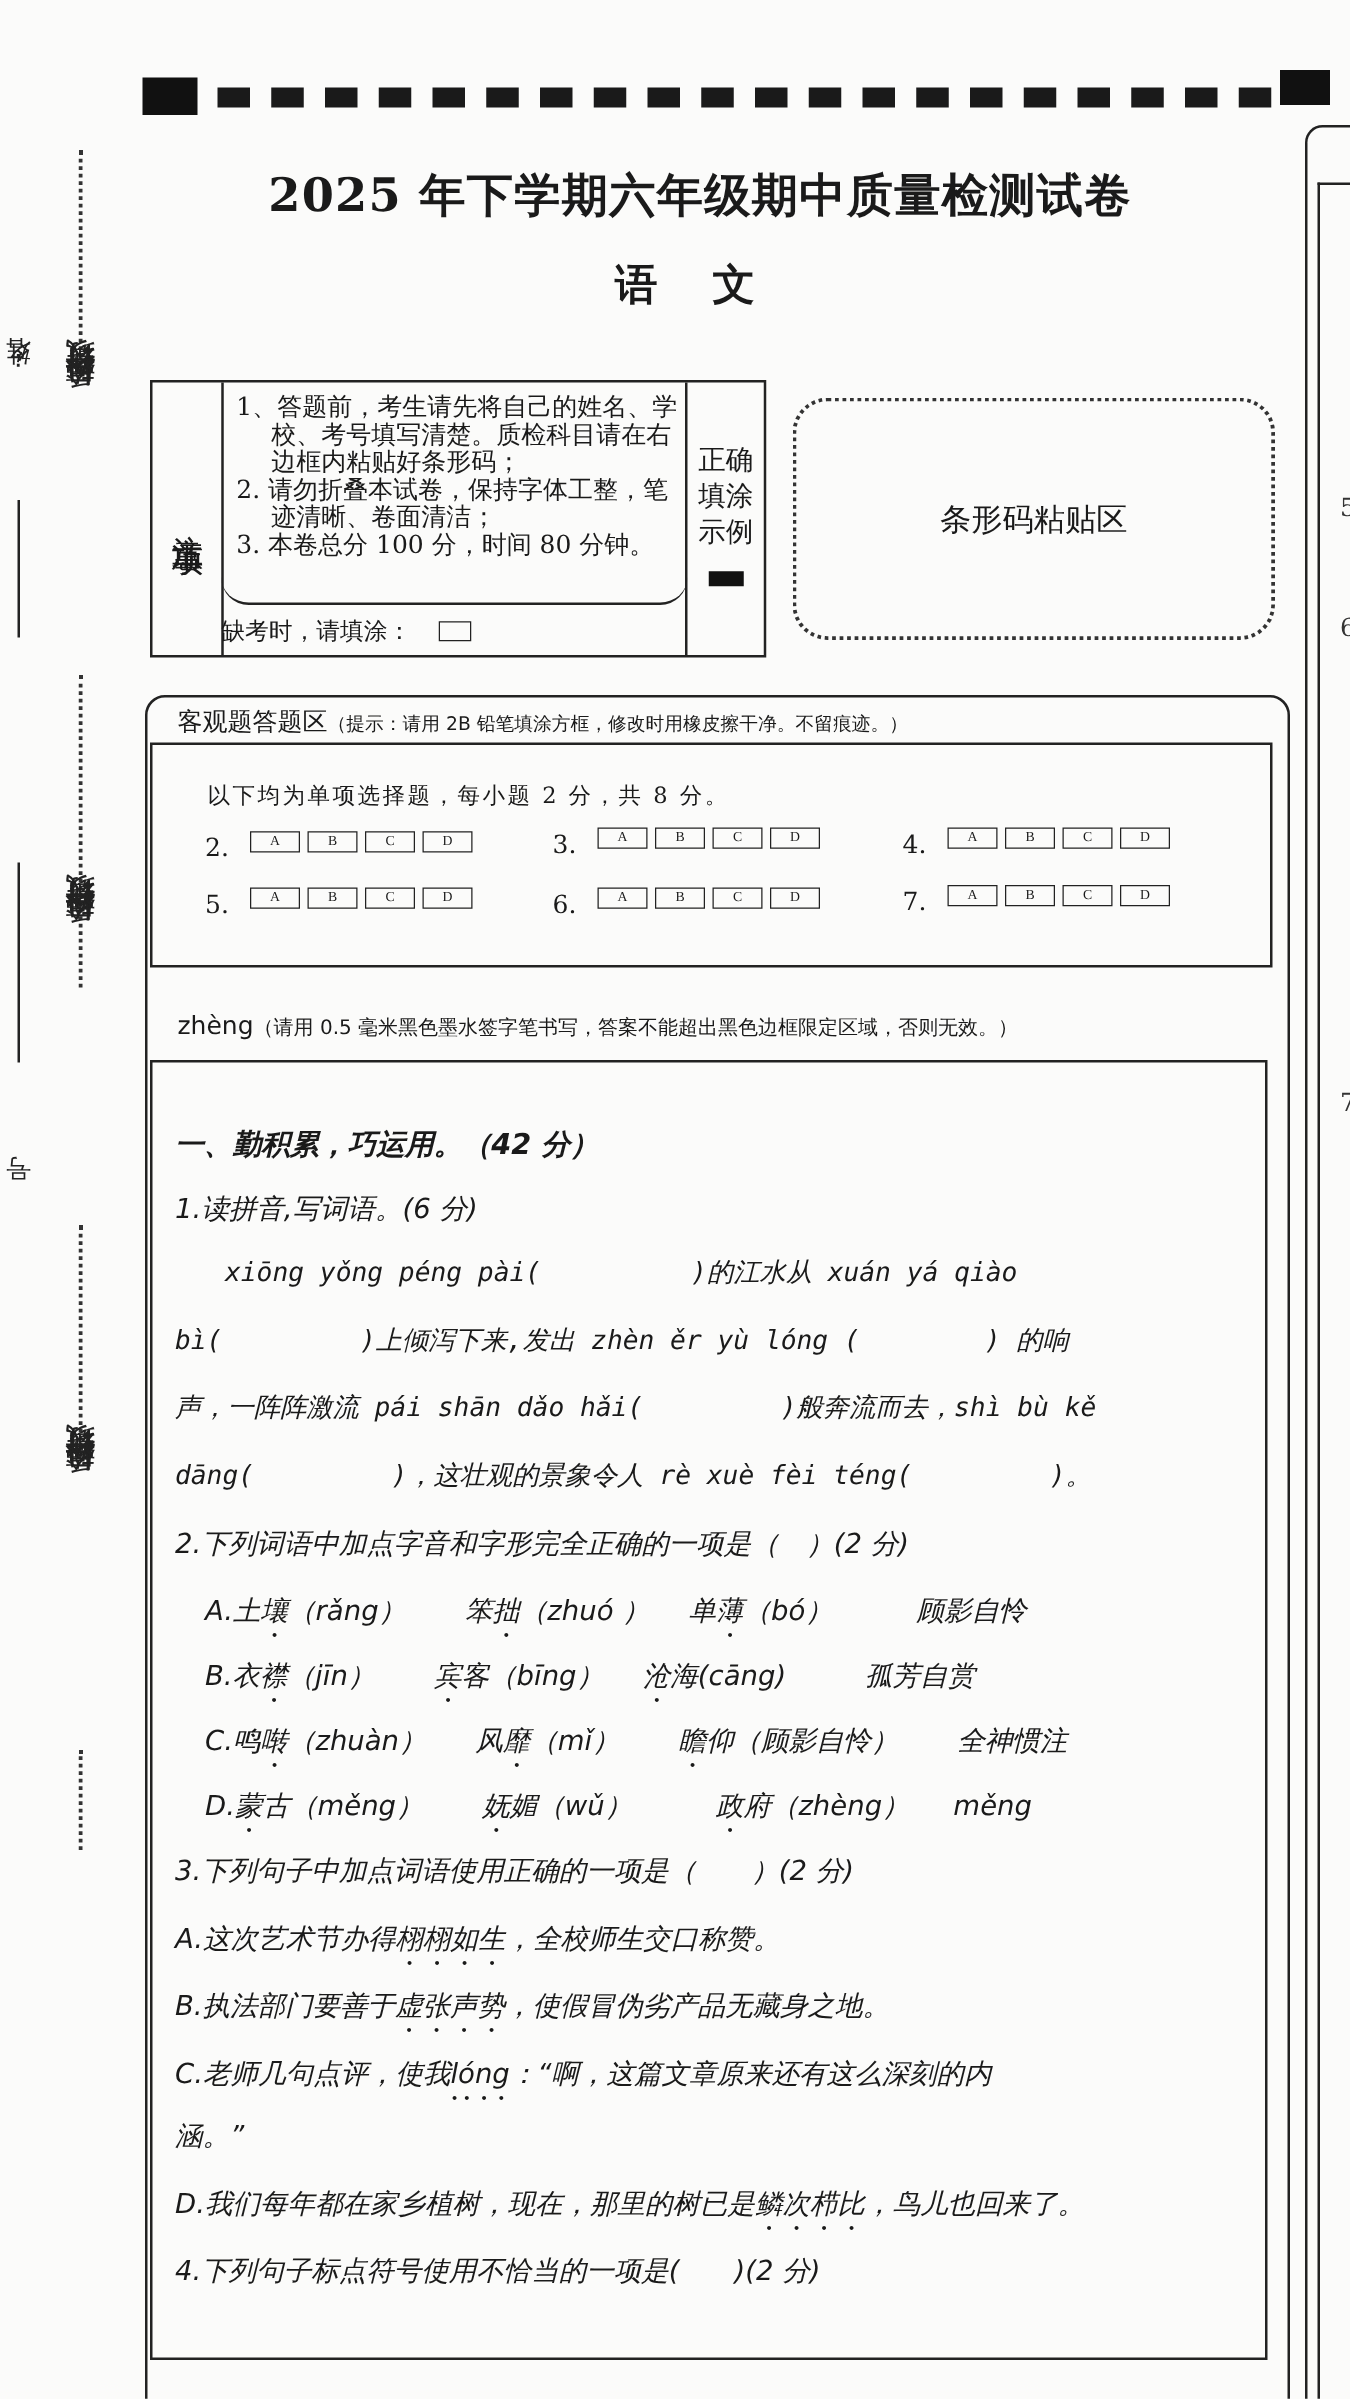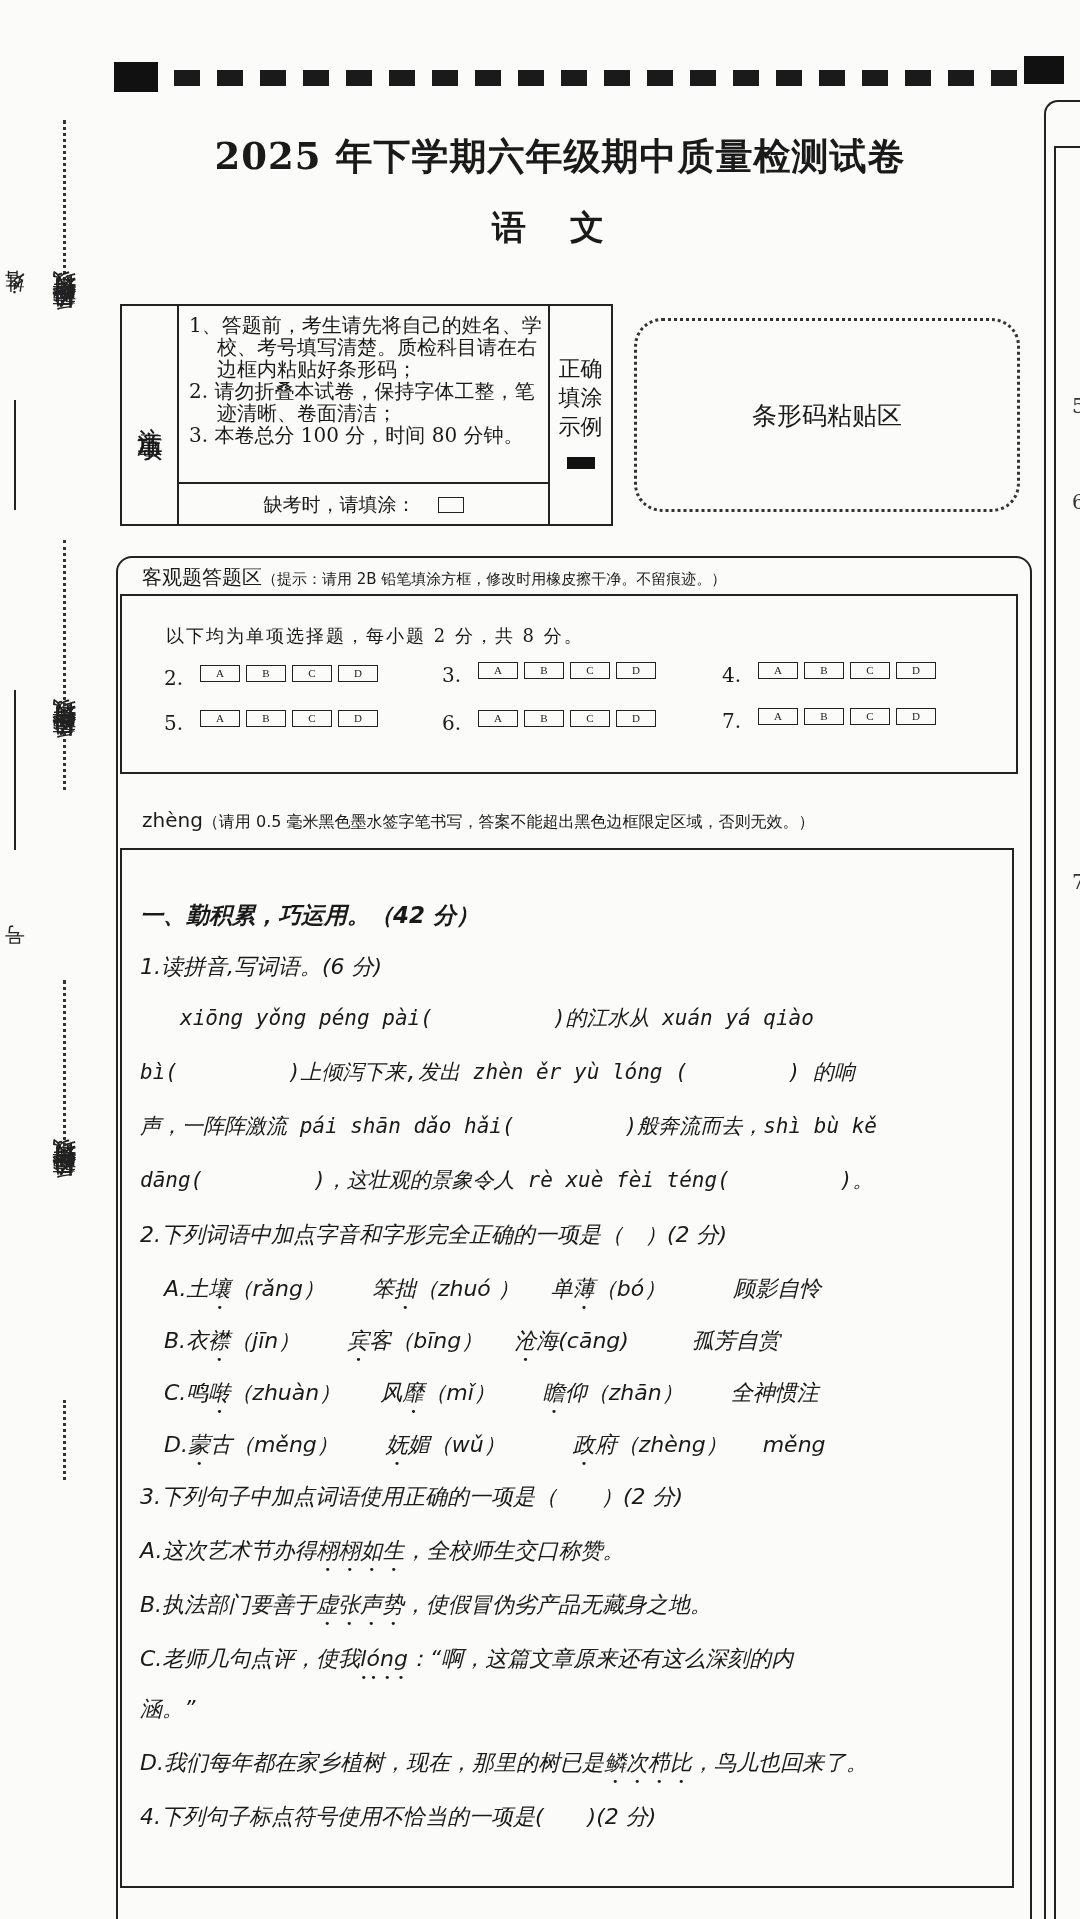--- a/index.html
+++ b/index.html
@@ -32,23 +32,23 @@
   .subject { left:470px; top:205px; width:200px; text-align:center;
     font-size:34px; font-weight:bold; letter-spacing:44px; }
 
   
   .notice { left:120px; top:304px; width:493px; height:222px; border:2px solid #222; box-sizing:border-box; }
   .notice .c1 { position:absolute; left:0; top:0; width:55px; height:100%; border-right:2px solid #222;
     display:flex; align-items:center; justify-content:center; }
   .notice .c1 span { writing-mode:vertical-rl; font-size:25px; line-height:28px; letter-spacing:4px; }
   .notice .c2 { position:absolute; left:55px; top:0; width:373px; height:100%; }
   .notice .c2 .items { height:178px; border-bottom:2px solid #222; box-sizing:border-box;
-    padding:8px 6px 0 12px; font-size:20px; line-height:22px; }
+    padding:8px 6px 0 12px; font-size:20px; line-height:22px;border-radius:22px; }
   .notice .c2 .items div { text-indent:-28px; padding-left:28px; }
-  .notice .c2 .absent { height:42px; display:flex; align-items:center; justify-content:center; font-size:19px; gap:22px; }
+  .notice .c2 .absent { height:42px; display:flex; align-items:center; font-size:19px; gap:22px; }
   .absent-box { width:24px; height:14px; border:1.5px solid #222; display:inline-block; }
   .notice .c3 { position:absolute; right:0; top:0; width:63px; height:100%; border-left:2px solid #222;
     display:flex; flex-direction:column; align-items:center; padding-top:48px; box-sizing:border-box; }
   .notice .c3 .lab { font-size:22px; line-height:29px; width:44px; text-align:center; }
   .filled { width:28px; height:12px; background:#111; margin-top:16px; }
 
   
   .barcode { left:634px; top:318px; width:386px; height:194px; border:3px dotted #333;
     border-radius:28px; box-sizing:border-box; display:flex; align-items:center; justify-content:center;
     font-family:"DejaVu Sans","Liberation Sans",sans-serif; font-size:25px; }
@@ -234,21 +234,21 @@
   </div>
   <div class="line" style="top:426px; left:24px">
     <span>B.</span><span>衣</span><span class="dot">襟</span><span>（jīn）</span>
     <span style="display:inline-block;width:40px"></span><span class="dot">宾</span><span>客（bīng）</span>
     <span style="display:inline-block;width:24px"></span><span class="dot">沧</span><span>海(cāng)</span>
     <span style="display:inline-block;width:56px"></span><span>孤芳自赏</span>
   </div>
   <div class="line" style="top:478px; left:24px">
     <span>C.</span><span>鸣</span><span class="dot">啭</span><span>（zhuàn）</span>
     <span style="display:inline-block;width:32px"></span><span>风</span><span class="dot">靡</span><span>（mǐ）</span>
-    <span style="display:inline-block;width:40px"></span><span class="dot">瞻</span><span>仰（zhān）</span>
+    <span style="display:inline-block;width:40px"></span><span class="dot">瞻</span><span>仰（顾影自怜）</span>
     <span style="display:inline-block;width:40px"></span><span>全神惯注</span>
   </div>
   <div class="line" style="top:530px; left:24px">
     <span>D.</span><span class="dot">蒙</span><span>古（měng）</span>
     <span style="display:inline-block;width:40px"></span><span class="dot">妩</span><span>媚（wǔ）</span>
     <span style="display:inline-block;width:60px"></span><span class="dot">政</span><span>府（zhèng）</span>
     <span style="display:inline-block;width:28px"></span><span>měng</span>
   </div>
 
   <div class="line" style="top:582px">3.下列句子中加点词语使用正确的一项是（　　）(2 分)</div>

